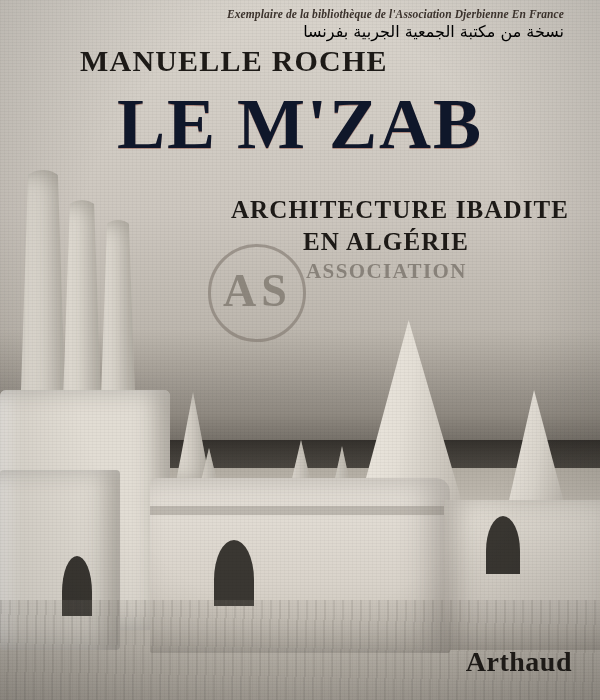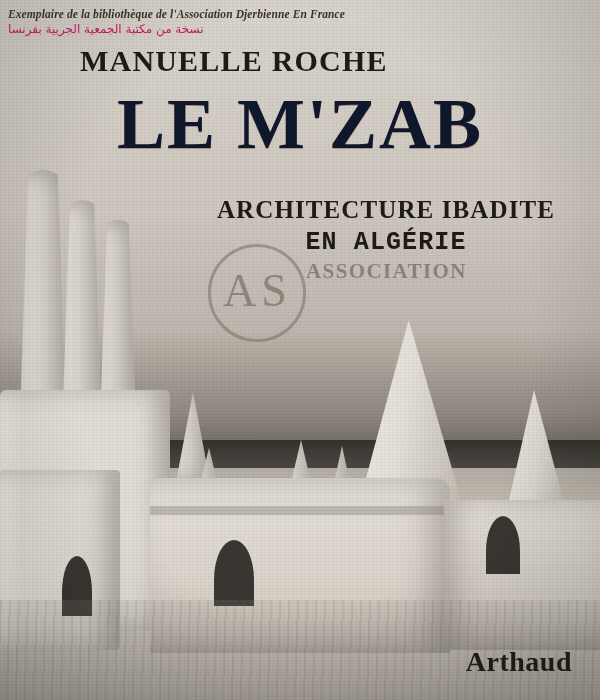--- a/index.html
+++ b/index.html
@@ -131,36 +131,35 @@
   }
   .vignette {
     position: absolute; left: 0; top: 0; width: 600px; height: 700px;
     background: radial-gradient(ellipse at 50% 45%, rgba(0,0,0,0) 55%, rgba(0,0,0,0.16) 100%);
     pointer-events: none;
   }
 
   
   .stamp-block {
     position: absolute; left: 0; top: 8px; width: 564px;
-    text-align: left;
-    margin-left: 8px;
+    text-align: right;
   }
   .stamp-fr {
     font-family: "Liberation Serif", serif;
     font-style: italic;
     font-weight: bold;
     font-size: 11.5px;
     color: #3b322c;
     letter-spacing: 0.1px;
     white-space: nowrap;
   }
   .stamp-ar {
     font-family: "DejaVu Sans", sans-serif;
-    font-size: 12px;
-    color: #be185d;
+    font-size: 16px;
+    color: #000000;
     direction: rtl;
     margin-top: 2px;
   }
 
   
   .author {
     position: absolute; left: 44px; top: 44px;
     font-family: "Liberation Serif", serif;
     font-weight: bold;
     font-size: 30px;
@@ -177,32 +176,32 @@
     font-family: "Liberation Serif", serif;
     font-weight: bold;
     font-size: 72px;
     line-height: 1;
     letter-spacing: 2px;
     color: #0f172a;
     text-shadow: 0 1px 0 rgba(120,30,10,0.35);
   }
 
   .subtitle-1 {
-    position: absolute; left: 186px; top: 196px; width: 400px;
+    position: absolute; left: 200px; top: 196px; width: 400px;
     text-align: center;
     font-family: "Liberation Serif", serif;
     font-weight: bold;
     font-size: 25px;
     letter-spacing: 1.1px;
     color: #1d1a17;
   }
   .subtitle-2 {
     position: absolute; left: 186px; top: 228px; width: 400px;
     text-align: center;
-    font-family: Liberation Mono, monospace;
+    font-family: Liberation Serif, serif;
     font-weight: bold;
     font-size: 25px;
     letter-spacing: 1.1px;
     color: #1d1a17;
   }
 
   .publisher {
     position: absolute; right: 28px; bottom: 22px;
     font-family: "Liberation Serif", serif;
     font-weight: bold;
@@ -223,21 +222,21 @@
     width: 92px; height: 92px;
     border: 3px solid rgba(120,112,102,0.55);
     border-radius: 50%;
   }
   .wm-mono {
     position: absolute; left: 12px; top: 0;
     width: 92px; height: 92px;
     display: flex; align-items: center; justify-content: center;
     font-family: "Liberation Serif", serif;
     font-size: 46px;
-    font-weight: normal;
+    font-weight: bold;
     color: rgba(105,98,89,0.6);
     letter-spacing: -2px;
   }
   .wm-lines {
     position: absolute; left: 110px; top: 12px;
     font-family: Liberation Serif, serif;
     font-size: 21px;
     font-weight: bold;
     letter-spacing: 1.4px;
     line-height: 1.45;

